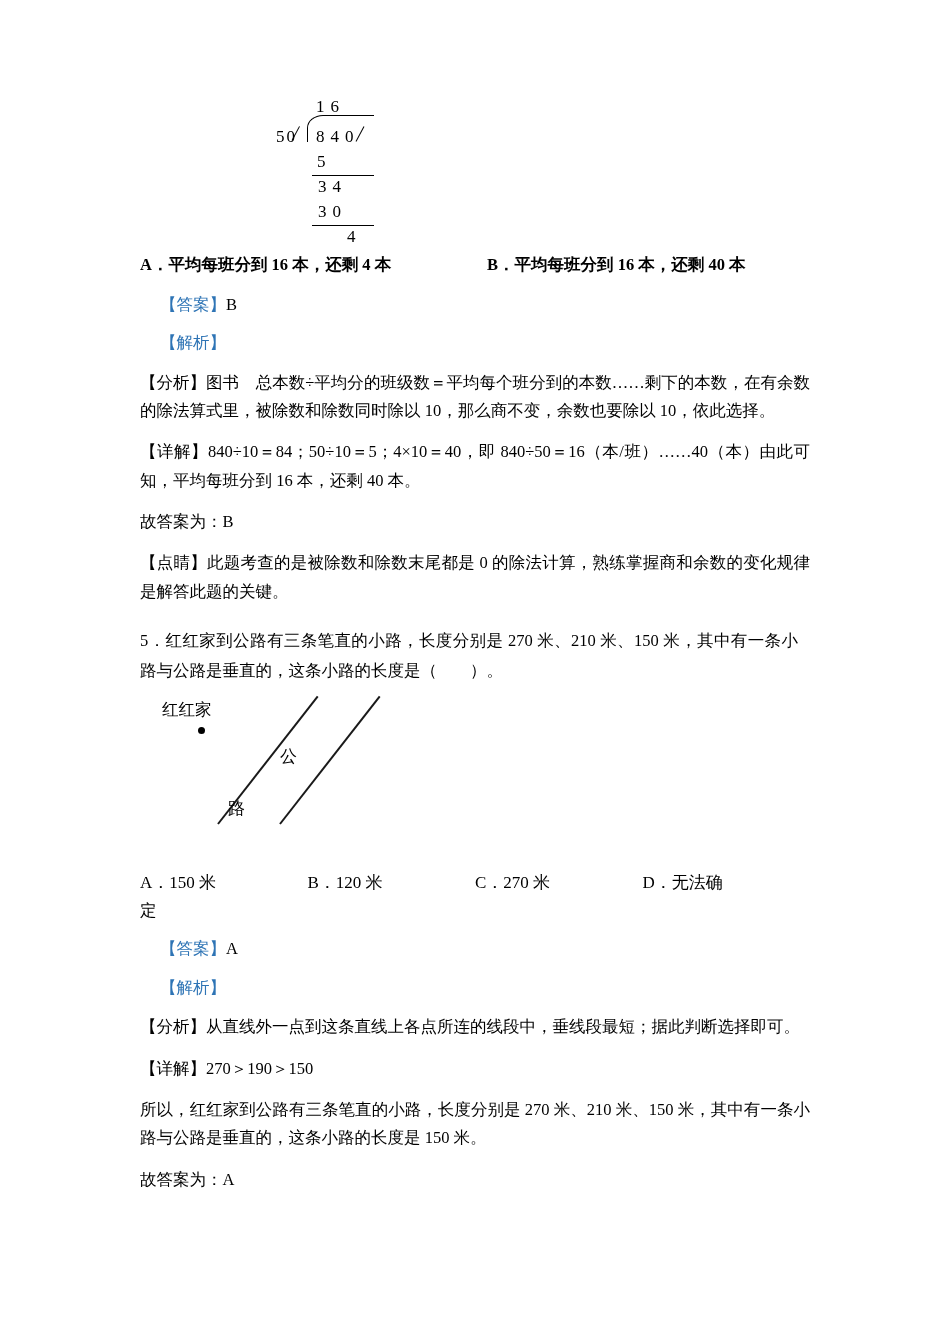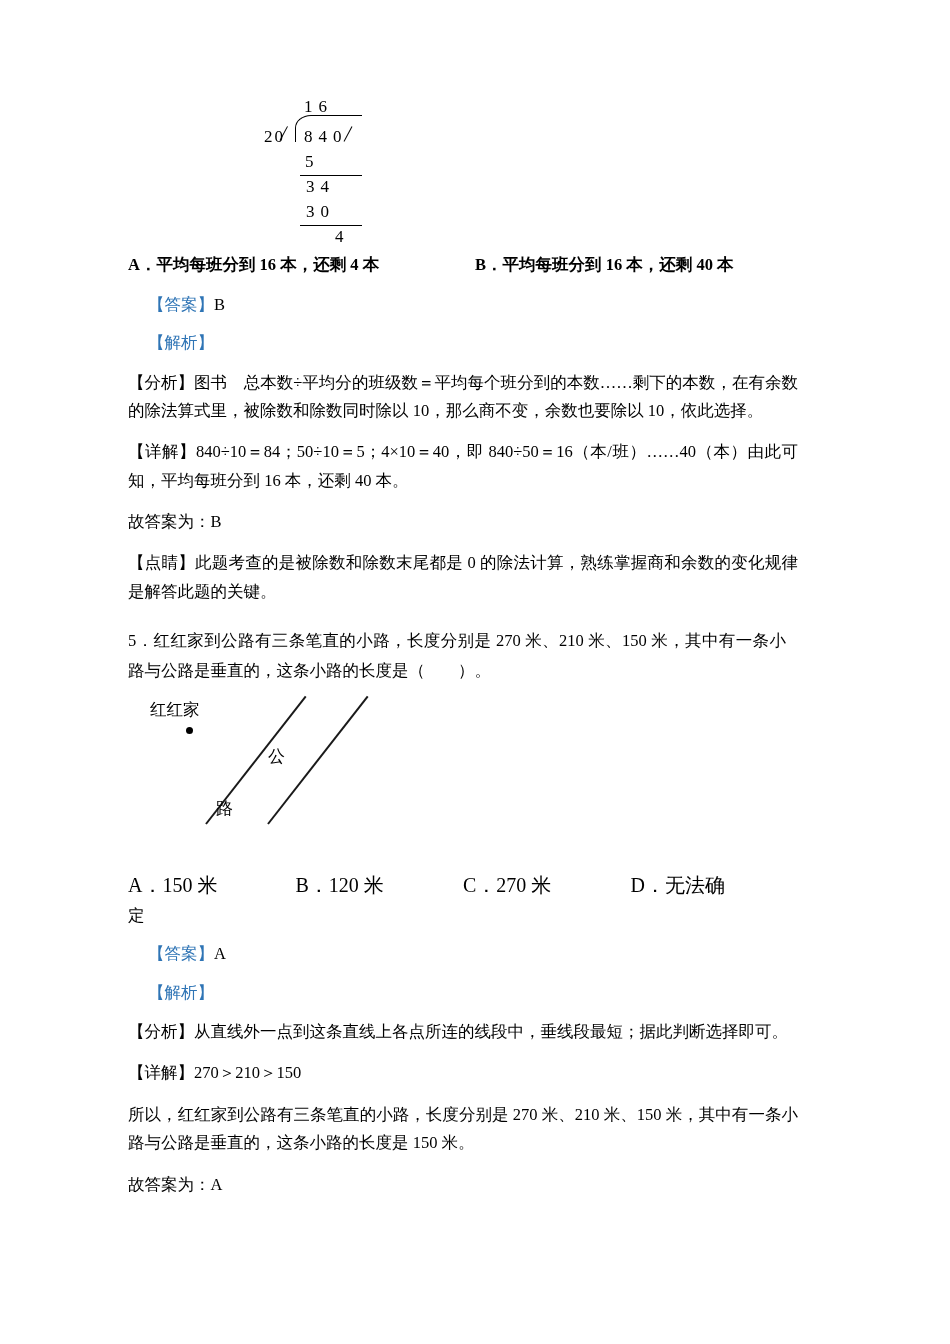--- a/index.html
+++ b/index.html
@@ -17,21 +17,21 @@
   }
   .page {
     position: relative;
     width: 950px;
     height: 1344px;
     padding: 0;
     box-sizing: border-box;
   }
   .content {
     position: absolute;
-    left: 128px;
+    left: 140px;
     top: 95px;
     width: 670px;
   }
   
   .division {
     position: relative;
     height: 150px;
     margin: 0 0 8px 0;
     font-family: "Liberation Serif", "DejaVu Serif", serif;
     font-size: 17px;
@@ -204,42 +204,42 @@
   }
   .fig-label-lu {
     position: absolute;
     left: 88px;
     top: 104px;
     font-size: 17px;
   }
   
   .choices4 {
     display: flex;
-    font-size: 20px;
+    font-size: 17px;
     margin: 0 0 2px 0;
     line-height: 1.6;
   }
   .choices4 .c {
     width: 25%;
   }
   .cont-line {
     font-size: 16.5px;
     margin: 0 0 12px 0;
     line-height: 1.6;
   }
 </style>
 </head>
 <body>
 
 <div class="page">
   <div class="content">
 
     <div class="division">
       <span class="div-quotient">16</span>
-      <span class="div-divisor">20</span>
+      <span class="div-divisor">50</span>
       <div class="div-bracket"></div>
       <span class="div-dividend">840</span>
       <span class="div-sub1">5</span>
       <div class="div-line1"></div>
       <span class="div-rem1">34</span>
       <span class="div-sub2">30</span>
       <div class="div-line2"></div>
       <span class="div-rem2">4</span>
       <span class="strike strike-a"></span>
       <span class="strike strike-b"></span>
@@ -277,19 +277,19 @@
         <div class="c">C．270 米</div>
         <div class="c">D．无法确</div>
       </div>
       <p class="cont-line">定</p>
 
       <p class="answer-line"><span class="blue">【答案】</span><span>A</span></p>
 
       <p class="jiexi-line"><span class="blue">【解析】</span></p>
 
       <p class="line">【分析】从直线外一点到这条直线上各点所连的线段中，垂线段最短；据此判断选择即可。</p>
-      <p class="line">【详解】270＞210＞150</p>
+      <p class="line">【详解】270＞190＞150</p>
       <p class="line">所以，红红家到公路有三条笔直的小路，长度分别是 270 米、210 米、150 米，其中有一条小路与公路是垂直的，这条小路的长度是 150 米。</p>
       <p class="line">故答案为：A</p>
     </div>
 
   </div>
 </div>
 
 </body></html>

